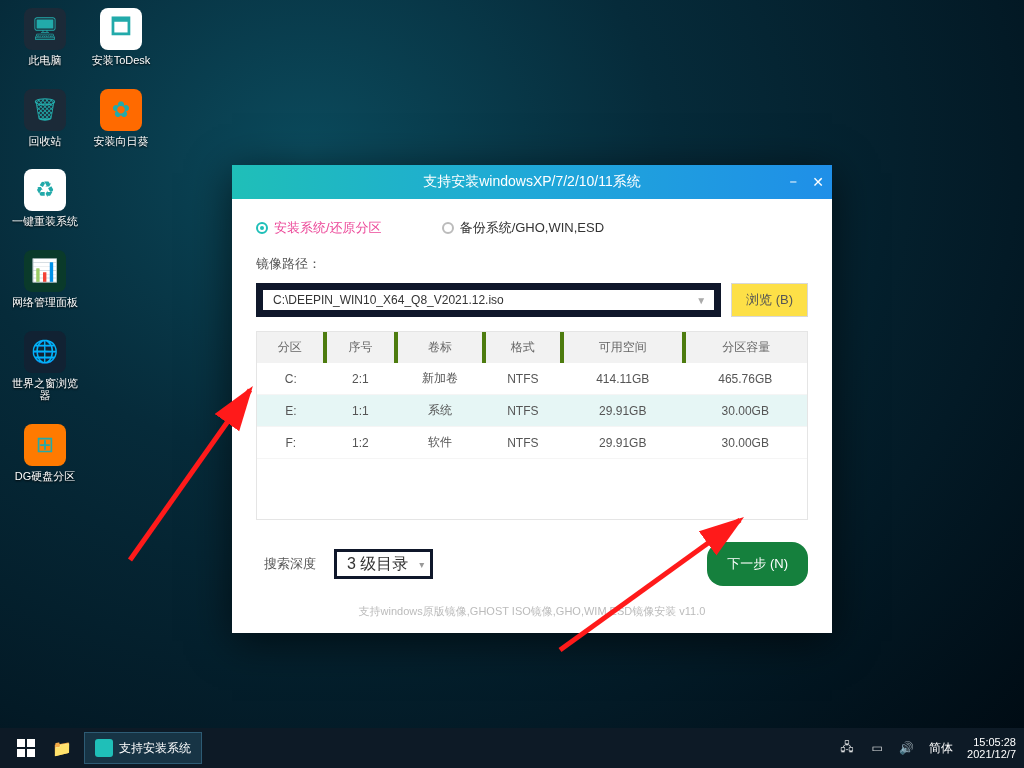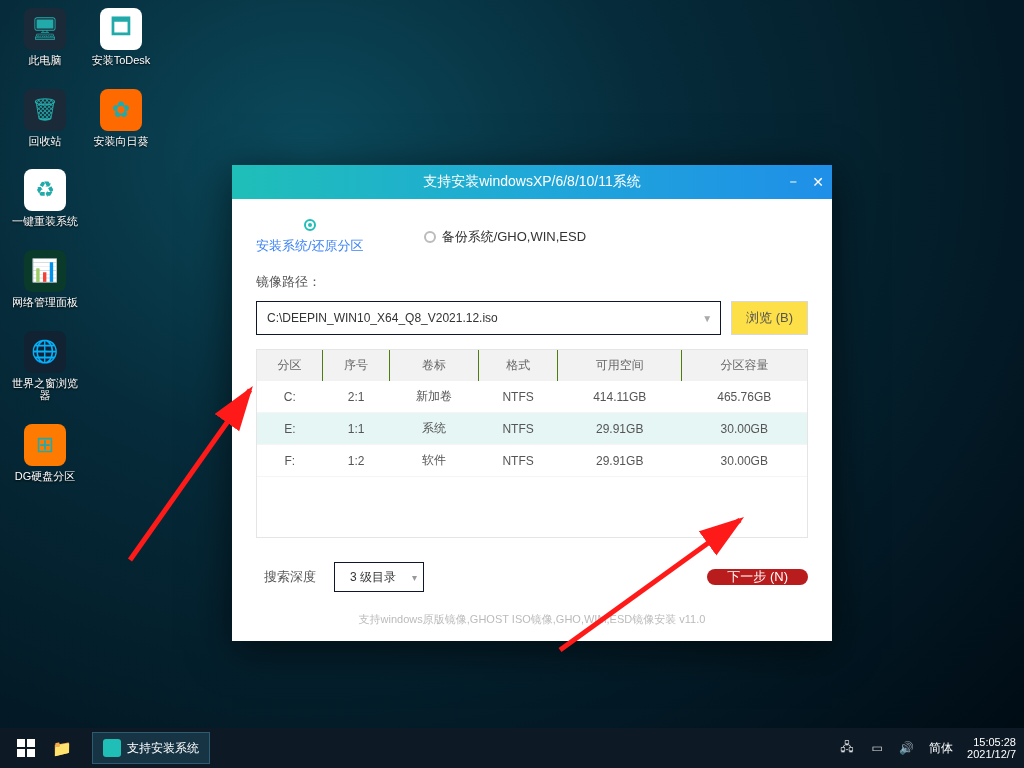--- a/index.html
+++ b/index.html
@@ -13,21 +13,21 @@
   .desktop{position:absolute;left:0;top:0;right:0;bottom:40px;}
   .icon-col{position:absolute;left:10px;top:8px;display:flex;flex-direction:column;gap:22px;width:70px;}
   .icon-col2{position:absolute;left:86px;top:8px;display:flex;flex-direction:column;gap:22px;width:70px;}
   .dicon{display:flex;flex-direction:column;align-items:center;gap:4px;cursor:pointer;}
   .dicon .glyph{width:42px;height:42px;border-radius:8px;display:flex;align-items:center;justify-content:center;font-size:22px;}
   .dicon .lbl{font-size:11px;color:#fff;text-align:center;text-shadow:0 1px 2px #000;line-height:1.15;max-width:70px;}
   
   .taskbar{position:absolute;left:0;right:0;bottom:0;height:40px;background:#0d1a26;display:flex;align-items:center;padding:0 8px;}
   .taskbar .start{width:36px;height:32px;display:flex;align-items:center;justify-content:center;cursor:pointer;}
   .taskbar .start svg{width:18px;height:18px;}
-  .taskbar .tbtn{height:32px;padding:0 10px;display:flex;align-items:center;gap:6px;border:1px solid #2d5b74;background:#173445;margin-left:12px;font-size:12px;color:#fff;cursor:pointer;}
+  .taskbar .tbtn{height:32px;padding:0 10px;display:flex;align-items:center;gap:6px;border:1px solid #2d5b74;background:#173445;margin-left:4px;font-size:12px;color:#fff;cursor:pointer;}
   .taskbar .tray{margin-left:auto;display:flex;align-items:center;gap:14px;font-size:12px;}
   .tray .clock{display:flex;flex-direction:column;align-items:flex-end;line-height:1.1;font-size:11px;justify-content:space-between;}
   .tray-ico{width:16px;height:16px;display:flex;align-items:center;justify-content:center;opacity:.85;cursor:pointer;}
   
   .dialog{
     position:absolute;left:232px;top:165px;width:600px;
     background:#fff;color:#333;
     box-shadow:0 8px 40px rgba(0,0,0,.6);
   }
   .titlebar{
@@ -36,37 +36,37 @@
     display:flex;align-items:center;justify-content:center;position:relative;color:#fff;font-size:14px;
   }
   .titlebar .winbtns{position:absolute;right:8px;top:0;height:100%;display:flex;align-items:center;gap:12px;}
   .titlebar .winbtns span{cursor:pointer;font-size:14px;}
   .body{padding:20px 24px 14px 24px;}
   .radios{display:flex;gap:60px;font-size:13px;margin-bottom:18px;}
   .radio{display:flex;align-items:center;gap:6px;cursor:pointer;}
   .rdot{width:12px;height:12px;border-radius:50%;border:2px solid #bbb;position:relative;}
   .radio.sel .rdot{border-color:#1fbfb8;}
   .radio.sel .rdot::after{content:"";position:absolute;inset:2px;border-radius:50%;background:#1fbfb8;}
-  .radio.sel{color:#3b82f6;flex-direction:column;}
+  .radio.sel{color:#ec4899;}
   .label{font-size:13px;color:#555;margin-bottom:10px;}
   .pathrow{display:flex;gap:10px;margin-bottom:14px;}
-  .pathbox{flex:1;height:34px;border:1px solid #0f172a;display:flex;align-items:center;padding:0 10px;font-size:12px;color:#333;position:relative;font-family:Consolas,monospace;}
+  .pathbox{flex:1;height:34px;border:7px solid #0f172a;display:flex;align-items:center;padding:0 10px;font-size:12px;color:#333;position:relative;font-family:Consolas,monospace;}
   .pathbox .dd{position:absolute;right:8px;top:50%;transform:translateY(-50%);font-size:10px;color:#aaa;}
   .btn{height:34px;padding:0 14px;border:1px solid #d8d8d8;background:#fde047;font-size:13px;color:#555;display:flex;align-items:center;cursor:pointer;}
   table{width:100%;border-collapse:collapse;font-size:12px;}
-  thead th{background:#f2f2f2;font-weight:400;color:#666;padding:7px 4px;border-right:1px solid #4d7c0f;}
+  thead th{background:#f2f2f2;font-weight:400;color:#666;padding:7px 4px;border-right:4px solid #4d7c0f;}
   thead th:last-child{border-right:none;}
   tbody td{text-align:center;padding:7px 4px;color:#555;border-bottom:1px solid #f5f5f5;}
   tbody tr.sel{background:#e6f6f5;}
   .tablewrap{border:1px solid #e5e5e5;margin-bottom:22px;}
   .placeholder-space{height:60px;}
   .bottomrow{display:flex;align-items:center;gap:10px;margin-top:6px;}
-  .select{height:30px;border:1px solid #0f172a;padding:0 22px 0 10px;font-size:12px;display:flex;align-items:center;position:relative;min-width:90px;cursor:pointer;justify-content:center;}
+  .select{height:30px;border:3px solid #0f172a;padding:0 22px 0 10px;font-size:16px;display:flex;align-items:center;position:relative;min-width:90px;cursor:pointer;justify-content:center;}
   .select::after{content:"▾";position:absolute;right:6px;color:#999;font-size:10px;}
-  .nextbtn{margin-left:auto;height:16px;padding:0 20px;background:#b91c1c;color:#fff;border-radius:16px;font-size:13px;display:flex;align-items:center;cursor:pointer;}
+  .nextbtn{margin-left:auto;height:44px;padding:0 20px;background:#15803d;color:#fff;border-radius:16px;font-size:13px;display:flex;align-items:center;cursor:pointer;}
   .footer{margin-top:18px;text-align:center;font-size:11px;color:#bbb;}
   
   .arrow{position:absolute;pointer-events:none;}
   .arrow svg{overflow:visible;}
 </style>
 </head>
 <body>
 
 <div class="desktop">
   <div class="icon-col" id="col1">
@@ -101,21 +101,21 @@
         <div class="lbl">安装ToDesk</div>
       </div>
       <div class="dicon">
         <div class="glyph" style="background:#ff6a00;color:#2aa">✿</div>
         <div class="lbl">安装向日葵</div>
       </div>
     </div>
 
   <div class="dialog">
     <div class="titlebar">
-      <span>支持安装windowsXP/6/8/10/11系统</span>
+      <span>支持安装windowsXP/7/2/10/11系统</span>
       <div class="winbtns">
         <span>－</span>
         <span>✕</span>
       </div>
     </div>
     <div class="body">
       <div class="radios">
         <div class="radio sel">
           <span class="rdot"></span>
           <span>安装系统/还原分区</span>

